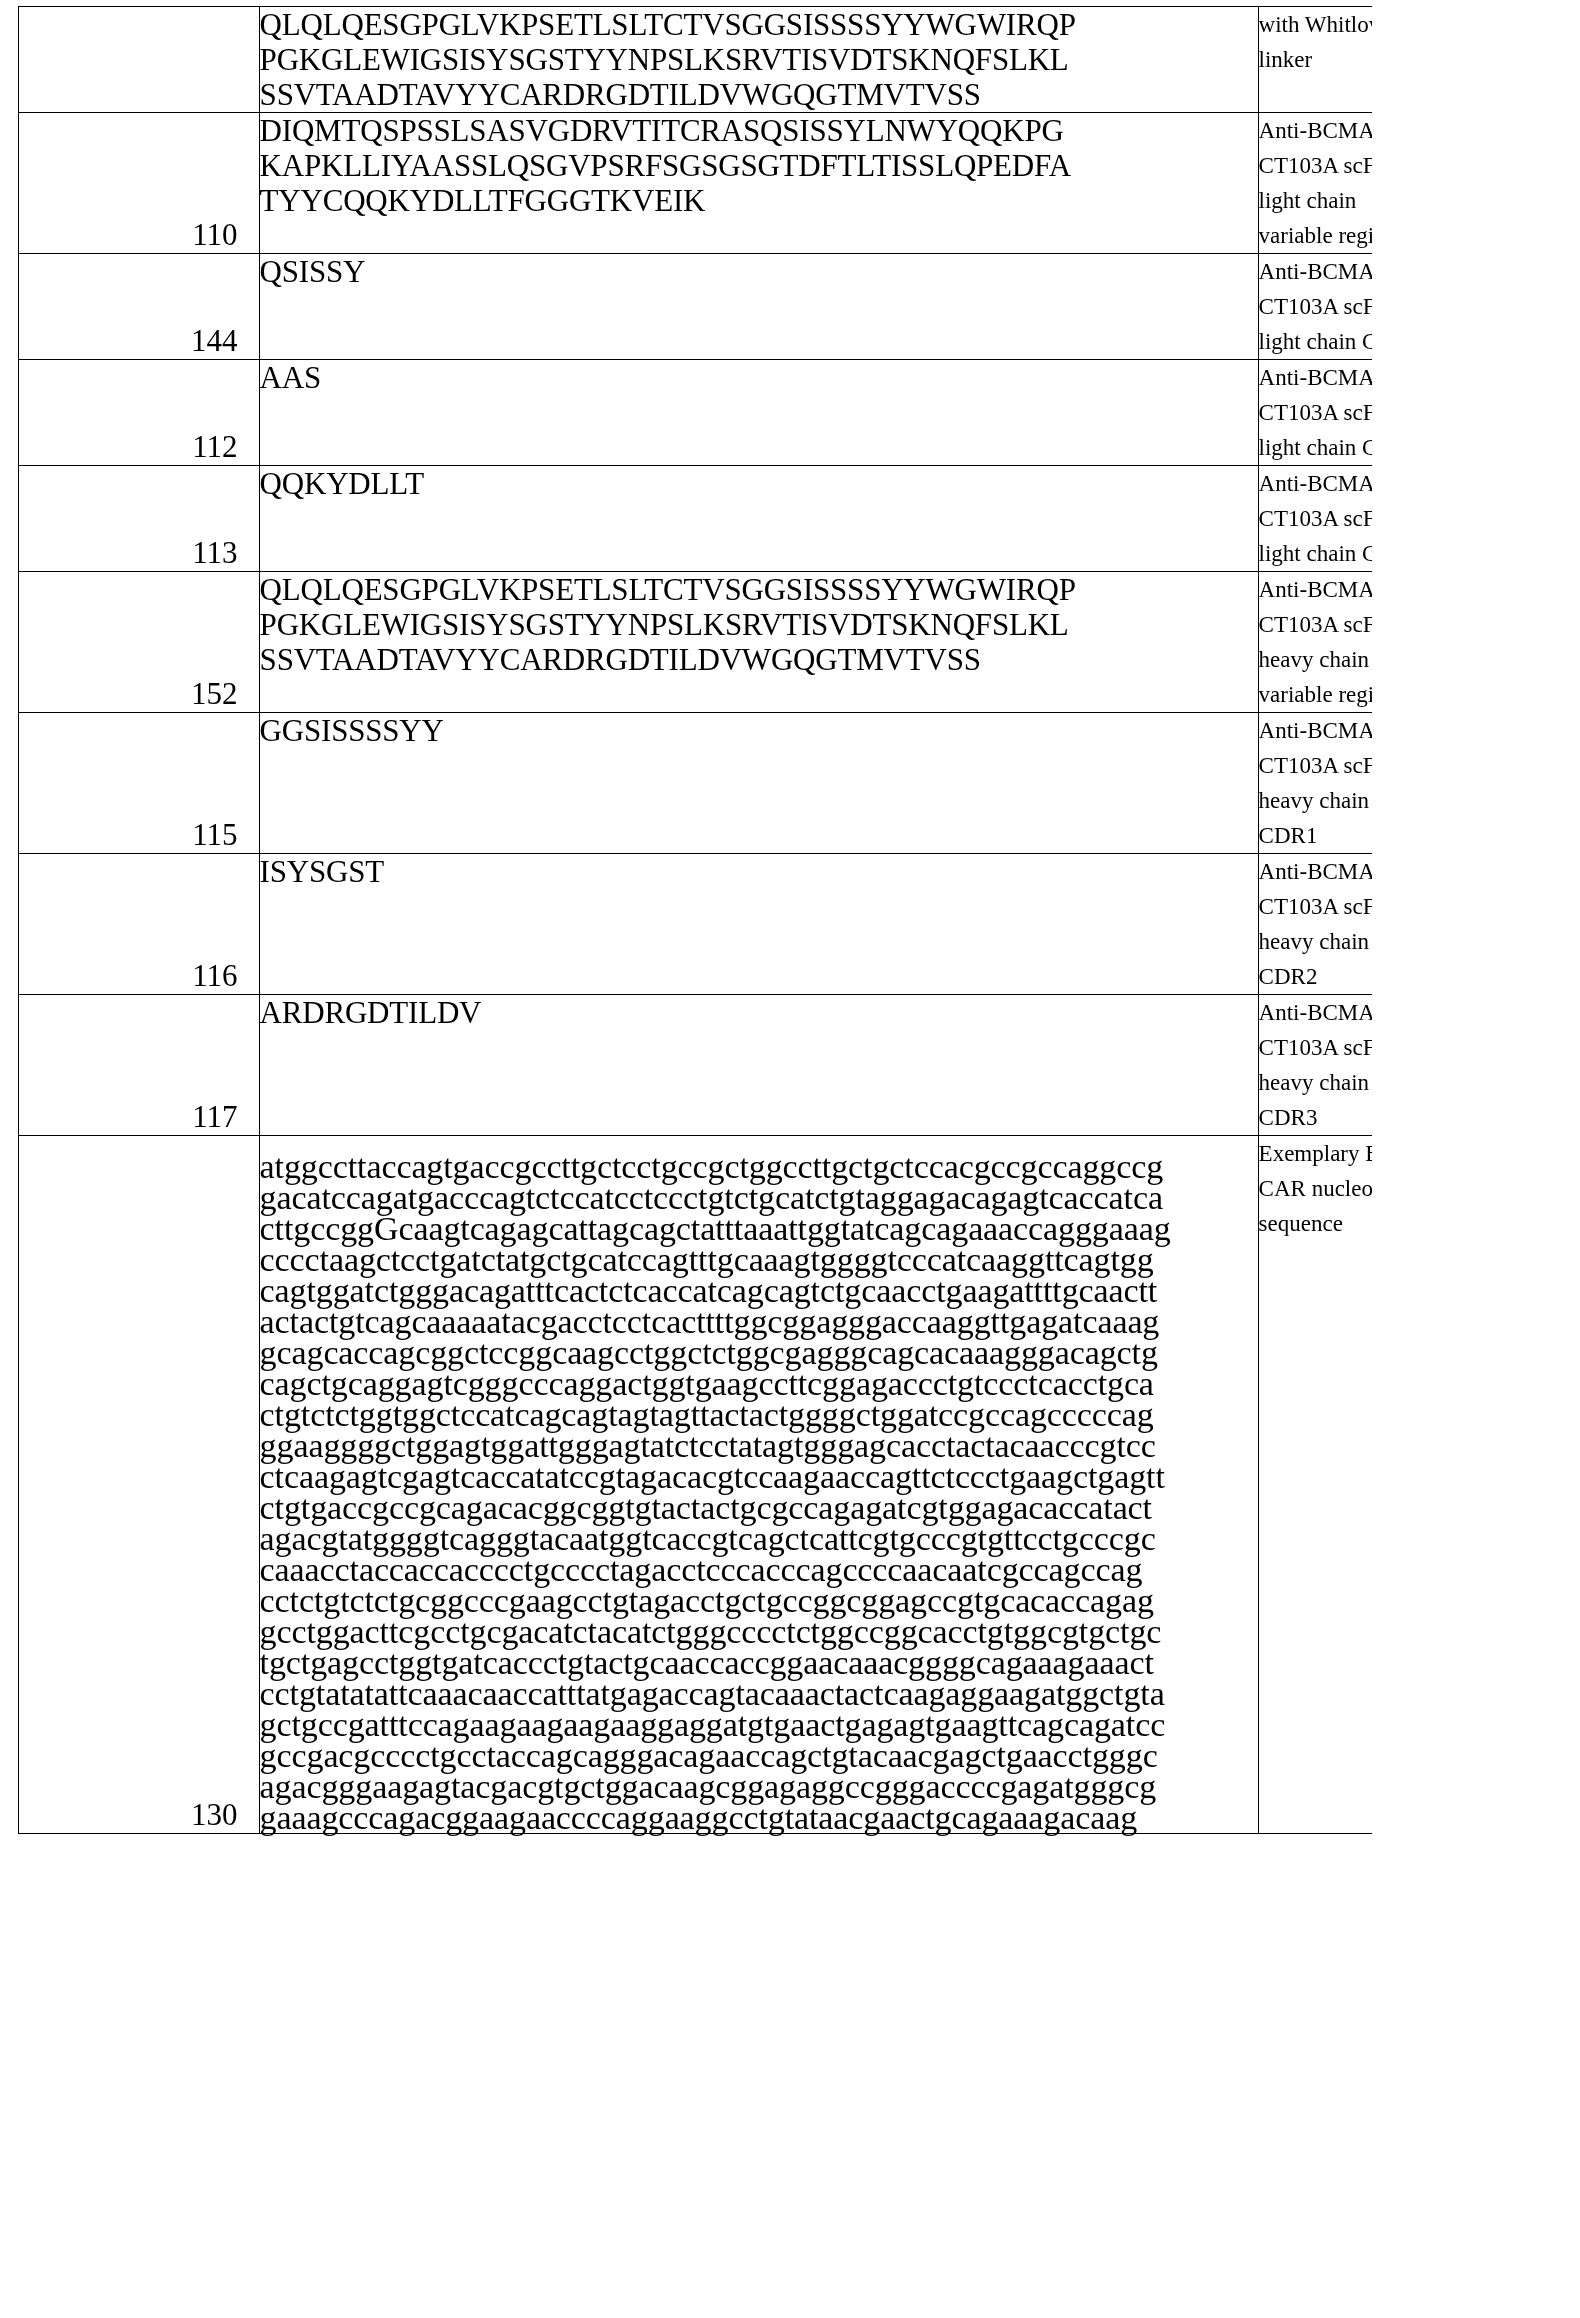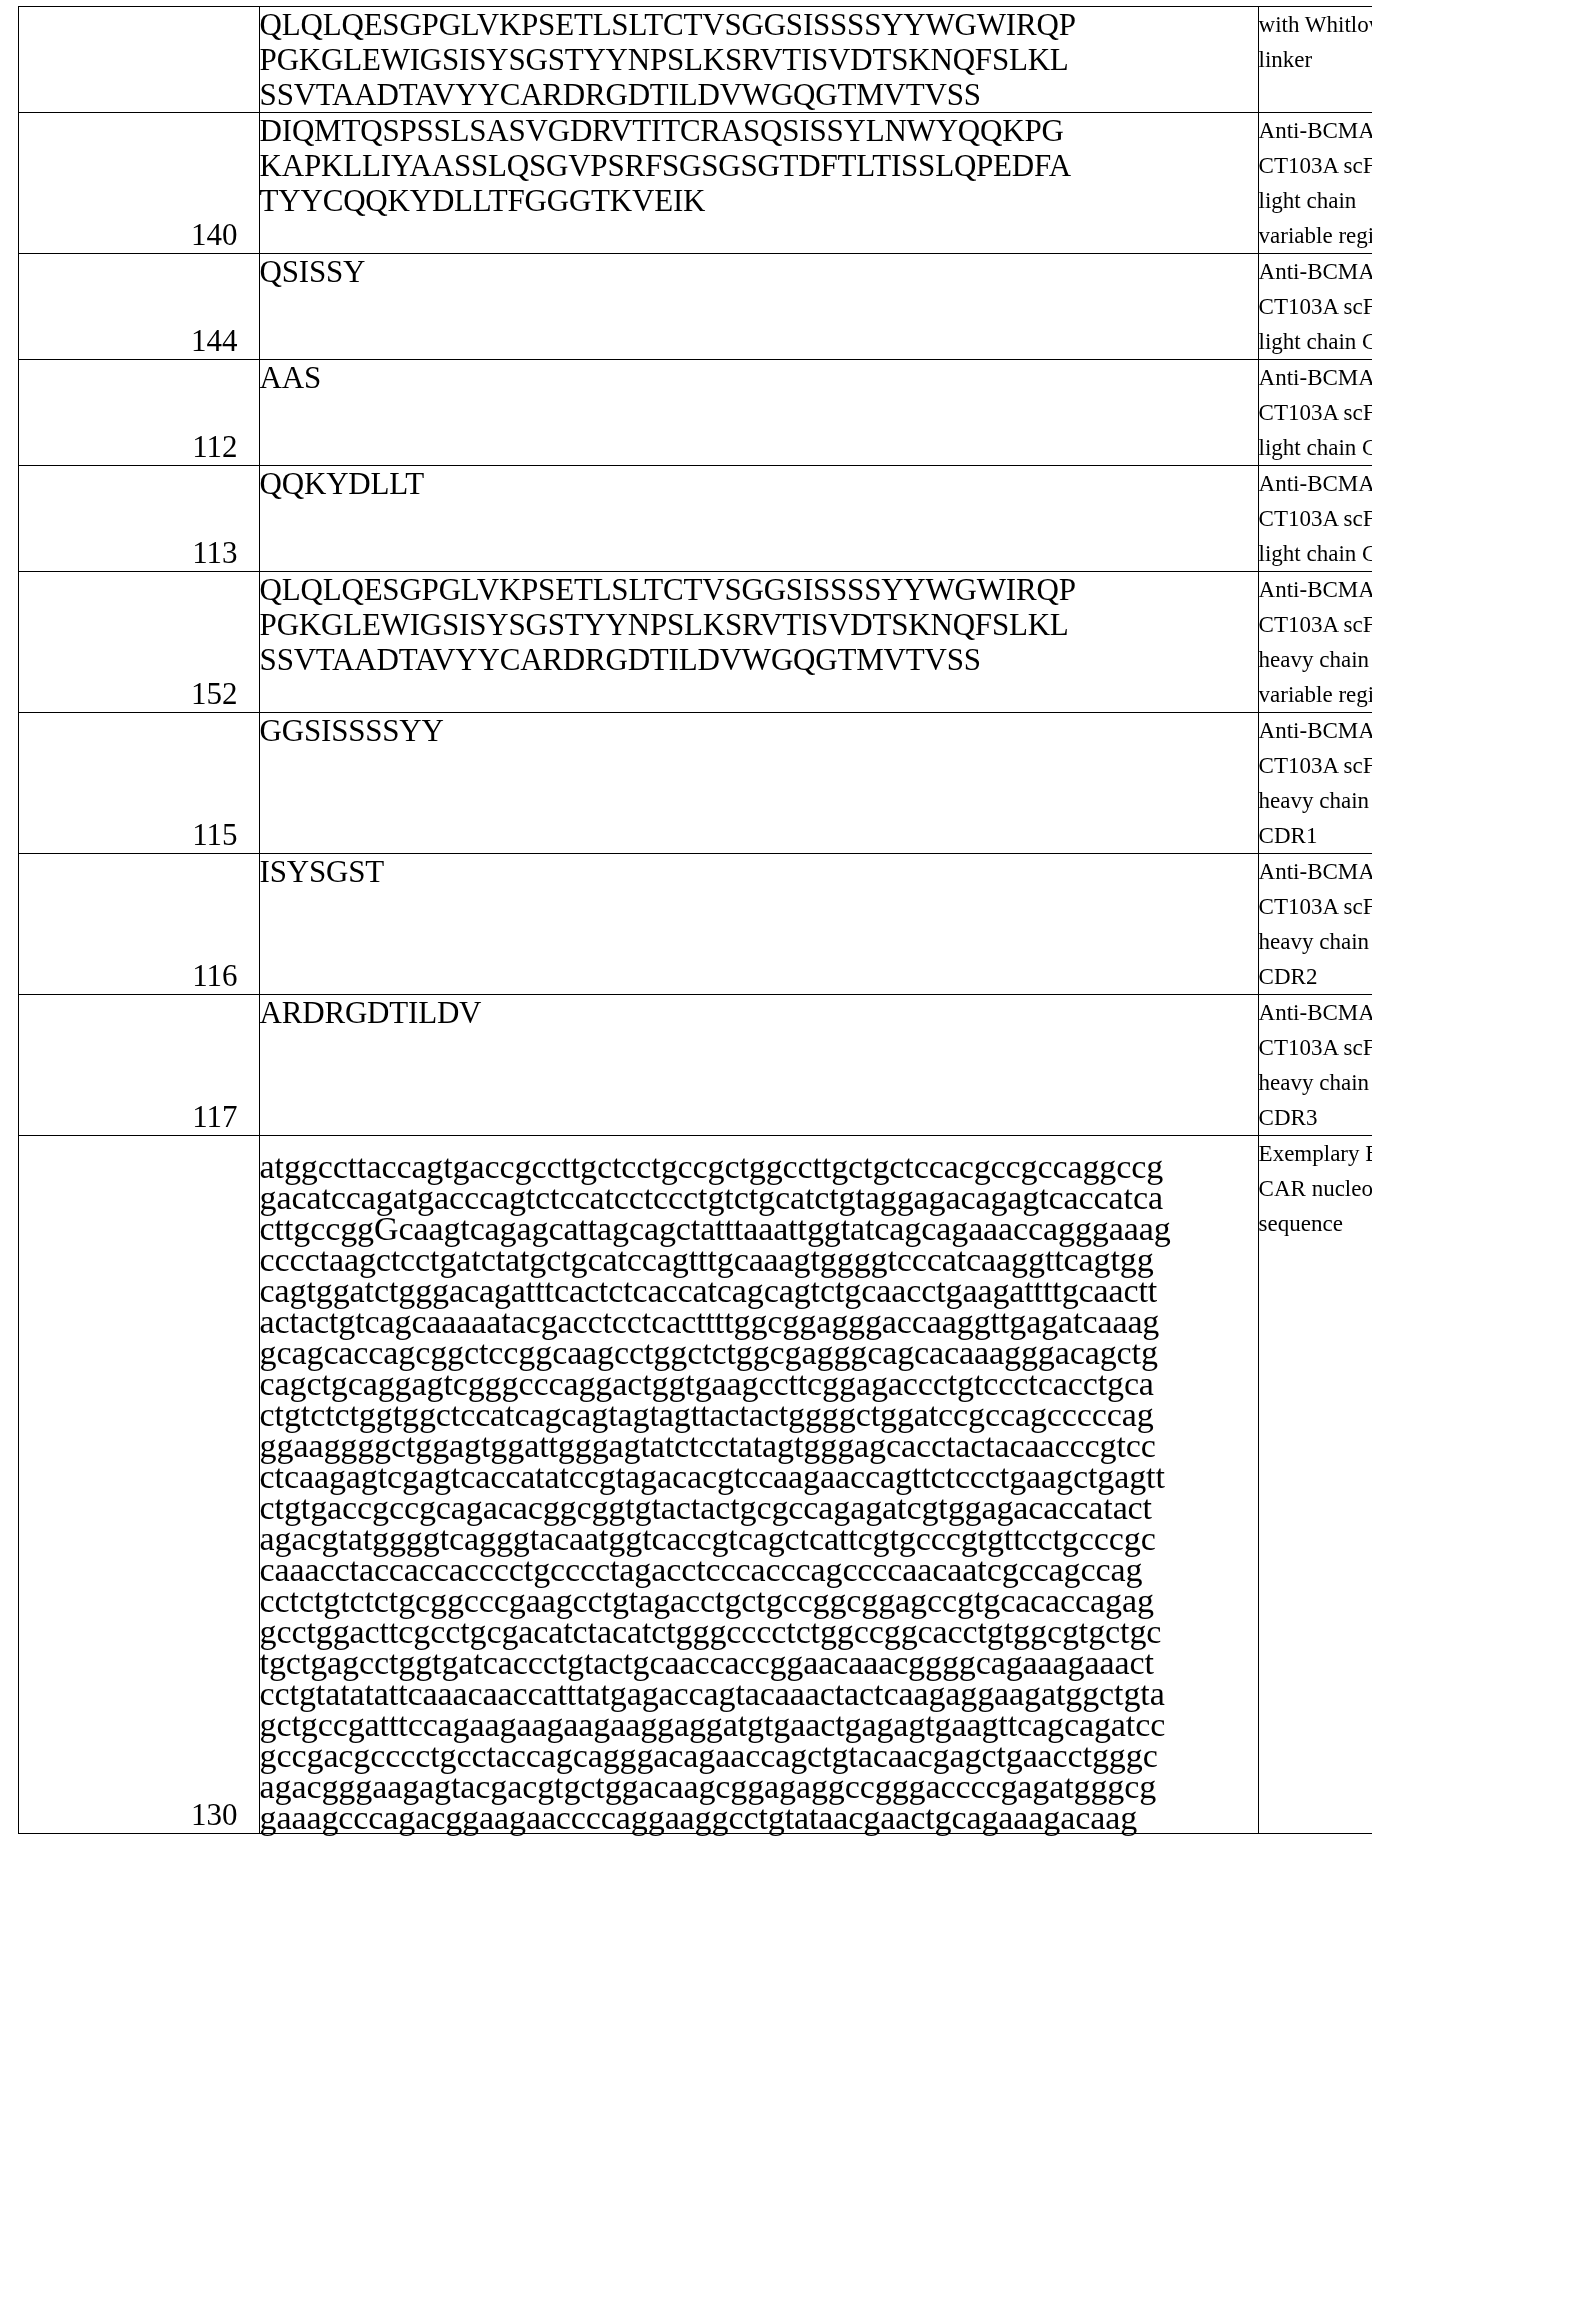--- a/index.html
+++ b/index.html
@@ -95,21 +95,21 @@
 PGKGLEWIGSISYSGSTYYNPSLKSRVTISVDTSKNQFSLKL
 SSVTAADTAVYYCARDRGDTILDVWGQGTMVTVSS</div>
           </td>
           <td class="desc-cell">
             <div class="desc-text">with Whitlow
 linker</div>
           </td>
         </tr>
         <tr>
           <td class="num-cell">
-            <div class="num-inner">140</div>
+            <div class="num-inner">110</div>
           </td>
           <td class="seq-cell">
             <div class="seq-aa">DIQMTQSPSSLSASVGDRVTITCRASQSISSYLNWYQQKPG
 KAPKLLIYAASSLQSGVPSRFSGSGSGTDFTLTISSLQPEDFA
 TYYCQQKYDLLTFGGGTKVEIK</div>
           </td>
           <td class="desc-cell">
             <div class="desc-text">Anti-BCMA
 CT103A scFv
 light chain

